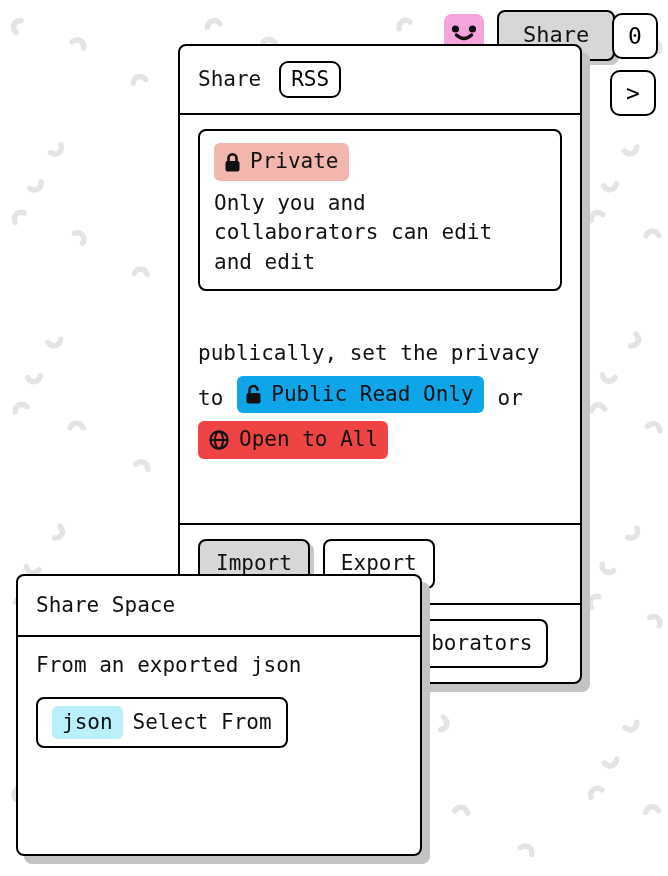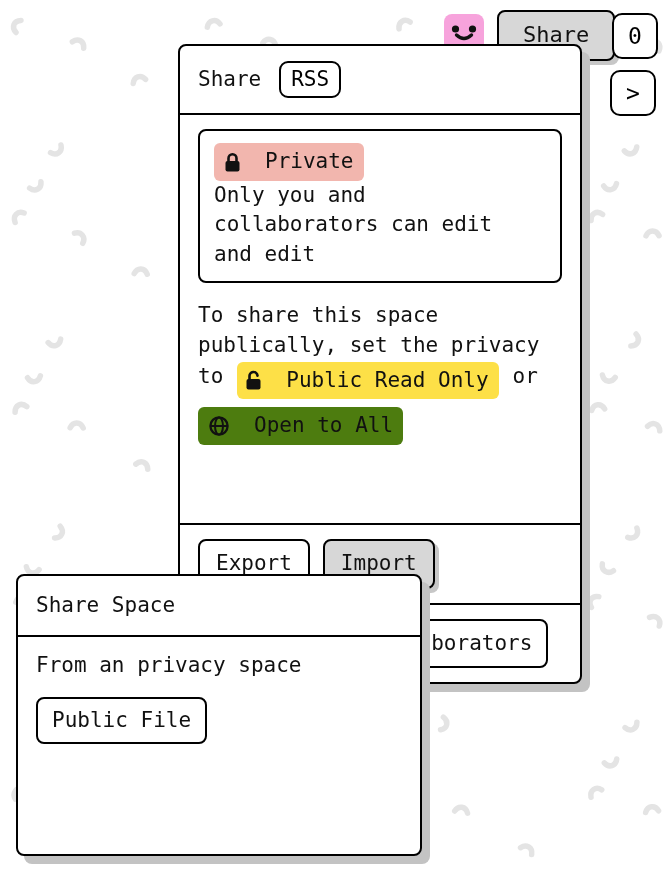--- a/index.html
+++ b/index.html
@@ -53,31 +53,31 @@
   .section { border-top:2px solid #000; padding:14px 18px; flex:0 0 auto; }
   .section.grow { flex:1 1 auto; overflow:hidden; }
 
   .pill-btn { padding:2px 10px; border:2px solid #000; border-radius:9px; background:#fff;
     font:inherit; cursor:pointer; }
 
   .card {
     border:2px solid #000; border-radius:8px; padding:12px 14px; background:#fff;
   }
   .badge {
-    display:inline-flex; align-items:center; gap:24px;
+    display:inline-flex; align-items:center; gap:9px;
     padding:4px 10px; border-radius:6px; white-space:nowrap;
   }
   .badge.salmon { background:#f2b6ae; }
-  .badge.cyan   { background:#fde047;padding-left:8px; }
-  .badge.green  { background:#4d7c0f; }
+  .badge.cyan   { background:#0ea5e9;padding-left:8px; }
+  .badge.green  { background:#ef4444; }
   .badge svg { flex:0 0 auto; }
 
-  .card-desc { }
+  .card-desc { margin-top:8px; }
   .share-paragraph { margin-top:18px; }
-  .badge-line { display:flex; align-items:flex-start; gap:14px; margin-top:2px; }
+  .badge-line { display:flex; align-items:flex-end; gap:14px; margin-top:8px; }
   .badge-line2 { display:flex; align-items:center; margin-top:8px; }
 
   .pdf-button { margin-top:18px; padding:8px 16px; }
 
   .row { display:flex; gap:13px; }
   .collab-section { padding:14px 0; }
   .collab-button { margin-left:172px; padding:8px 14px; white-space:nowrap; }
 
   .select-file-button { margin-top:16px; padding:7px 14px; }
   .json-chip { background:#b9f0fa; border-radius:6px; padding:2px 10px; }
@@ -383,21 +383,21 @@
         <span>Private</span>
       </span>
       <div class="card-desc">
         <span>Only you and</span><br>
         <span>collaborators can edit</span><br>
         <span>and edit</span>
       </div>
     </div>
 
     <div class="share-paragraph">
-      <span>To share this space</span><br>
+      <br>
       <span>publically, set the privacy</span>
       <div class="badge-line">
         <span>to</span>
         <span class="badge cyan">
           <svg width="17" height="21" viewBox="0 0 17 21">
             <path d="M4.5 9 V6.4 a4 4 0 0 1 8 -0.8" stroke="#111" stroke-width="2.6" fill="none" stroke-linecap="round"></path>
             <rect x="1.5" y="9" width="14" height="10.5" rx="2" fill="#111"></rect>
           </svg>
           <span>Public Read Only</span>
         </span>
@@ -412,36 +412,37 @@
           </svg>
           <span>Open to All</span>
         </span>
       </div>
     </div>
 
   </div>
 
   <div class="section">
     <div class="row">
+      <button class="btn active">Import</button>
       <button class="btn">Export</button>
-      <button class="btn active">Import</button>
     </div>
   </div>
 
   <div class="section collab-section">
     <button class="btn collab-button">Collaborators</button>
   </div>
 </div>
 
 <div class="dialog import-dialog">
 
   <div class="dialog-header">
     <span>Share Space</span>
   </div>
 
   <div class="section grow">
-    <div>From an privacy space</div>
+    <div>From an exported json</div>
     <button class="btn select-file-button">
-      <span>Public File</span>
+      <span class="json-chip">json</span>
+      <span>Select From</span>
     </button>
   </div>
 
 </div>
 
 </body></html>

